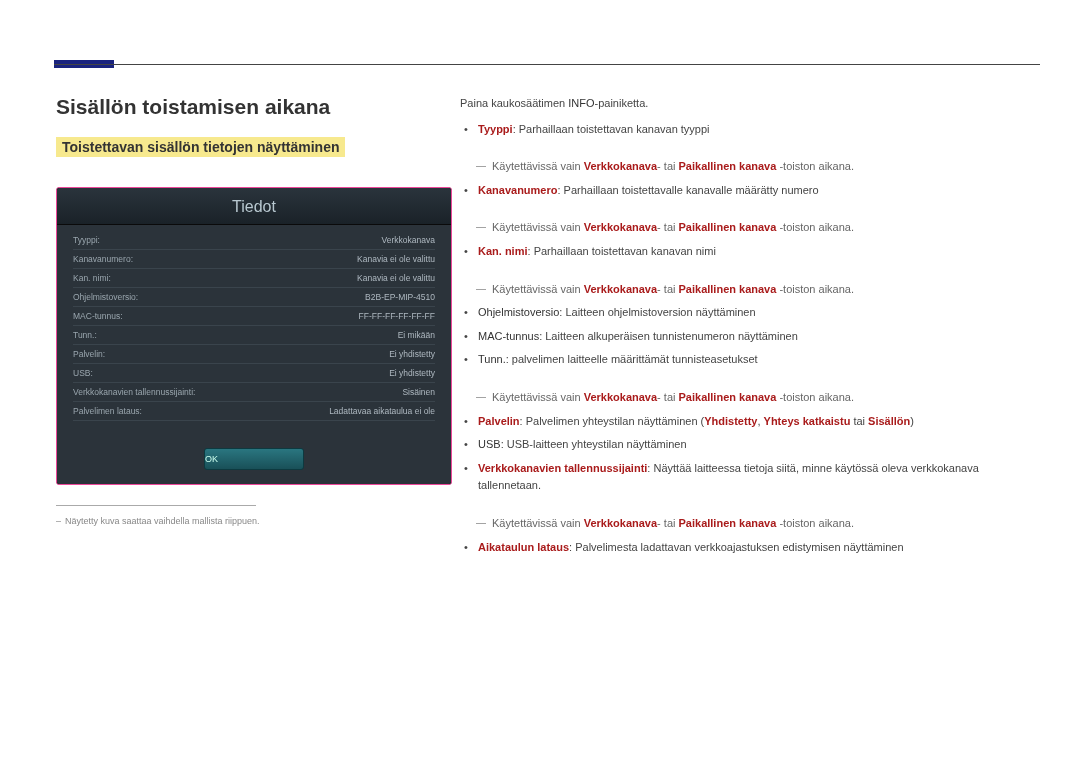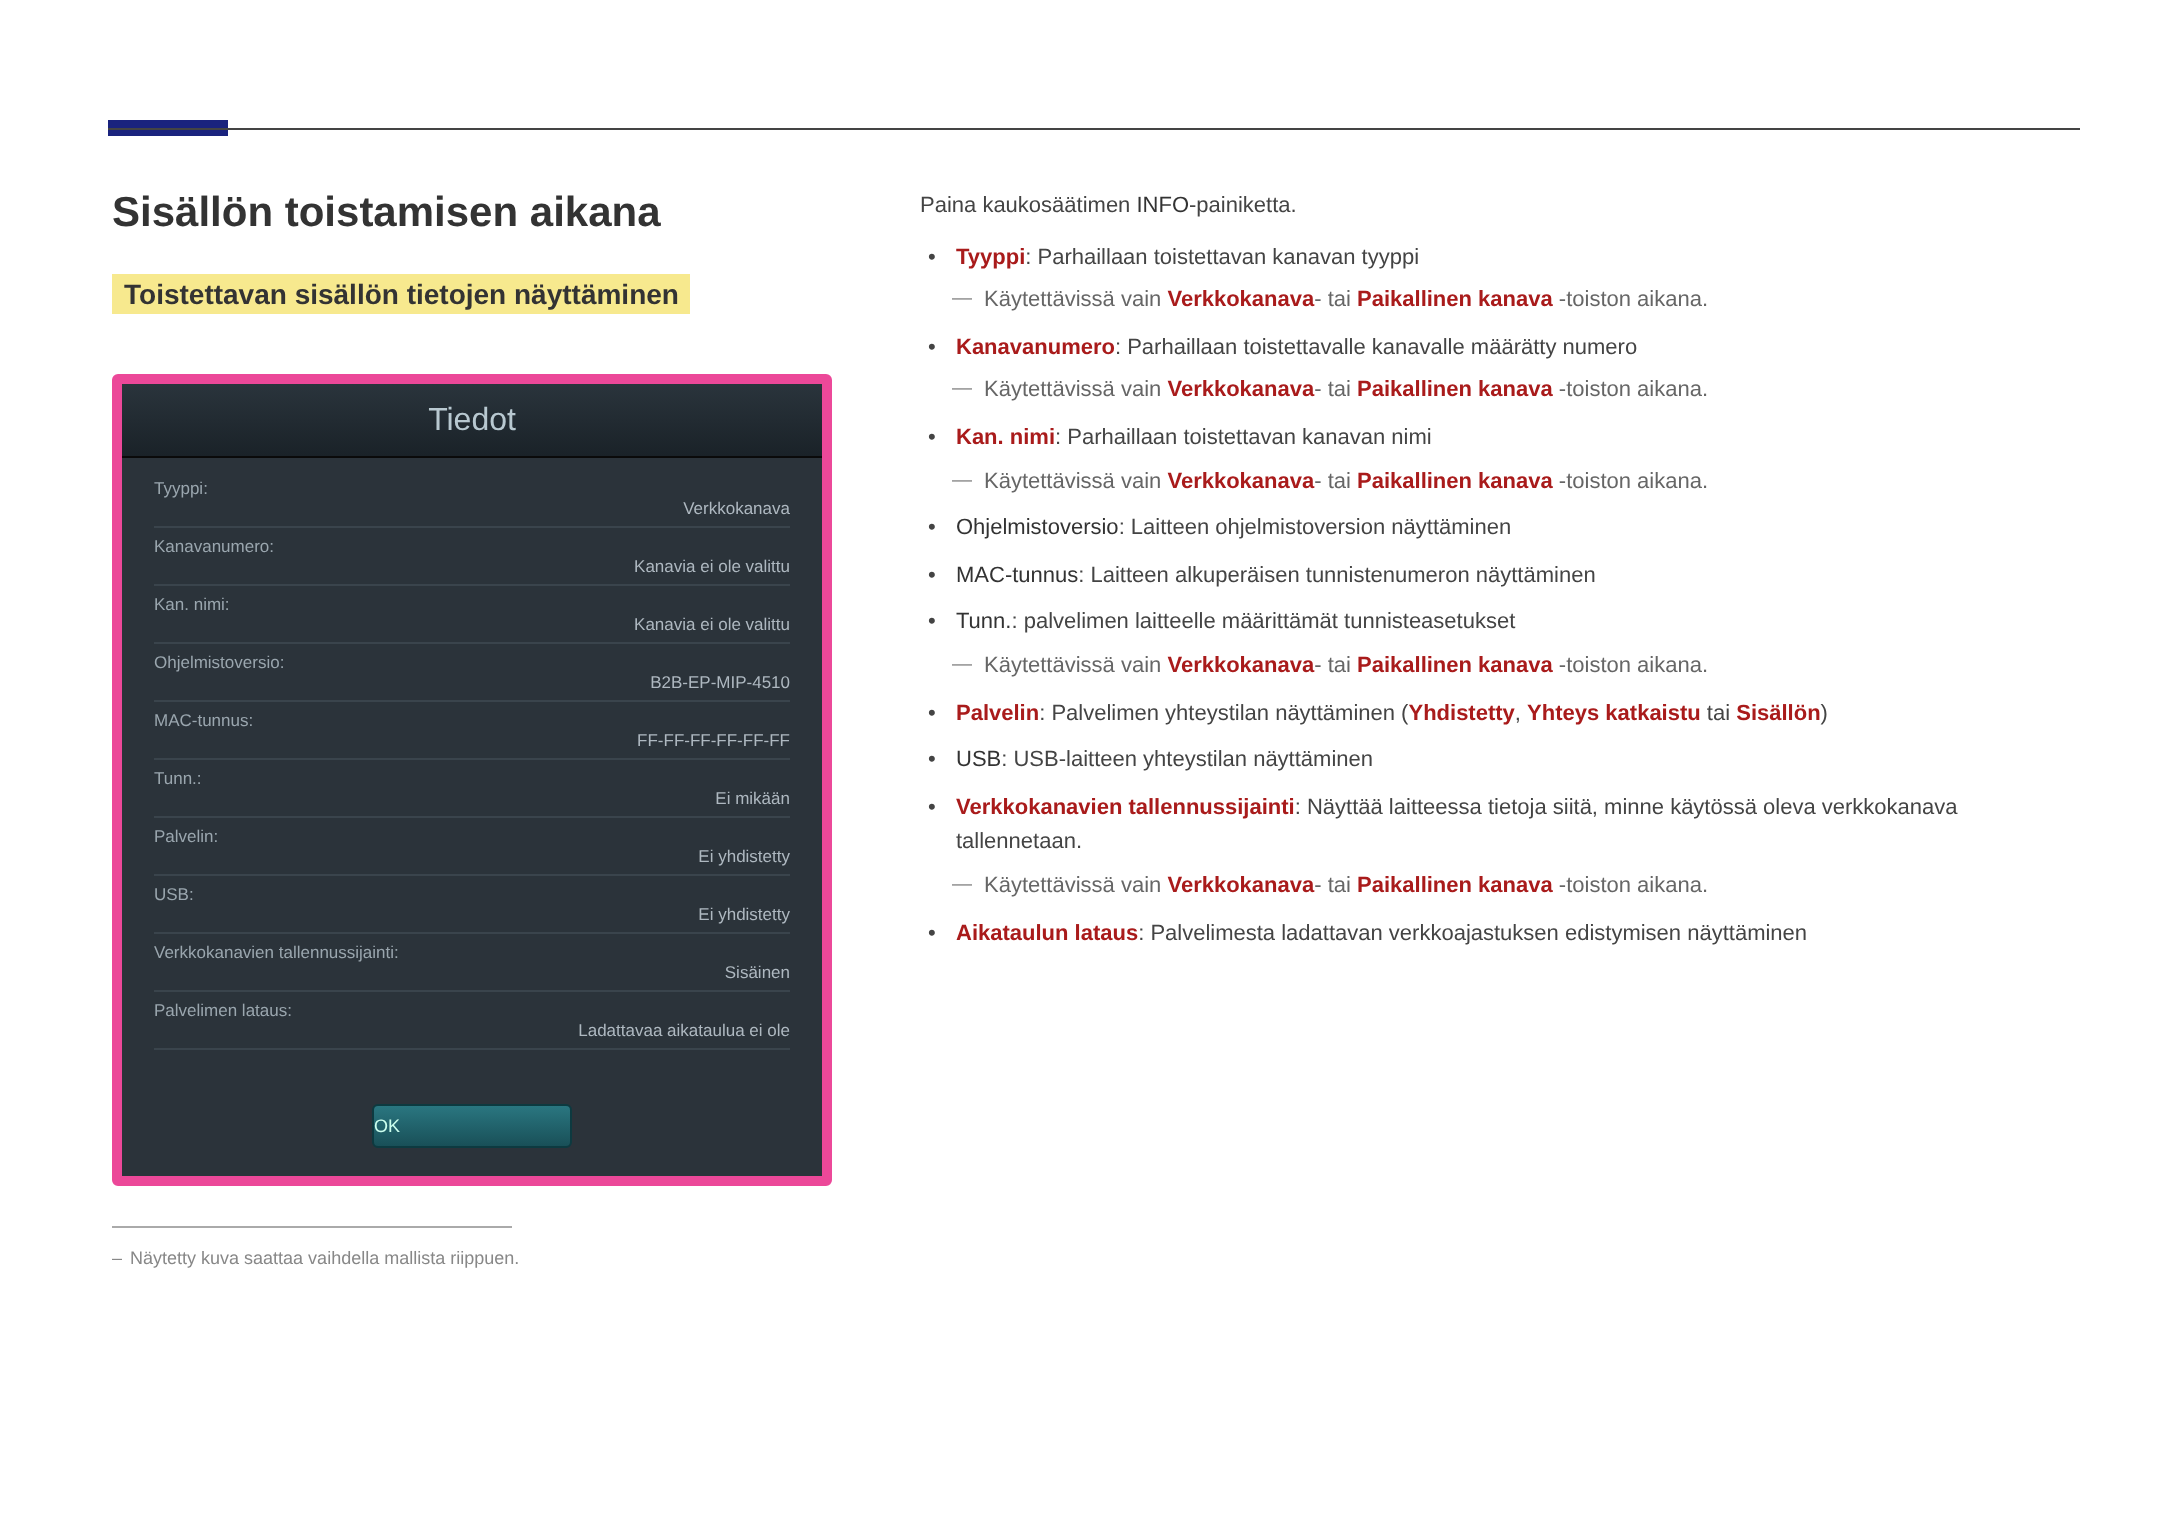--- a/index.html
+++ b/index.html
@@ -54,23 +54,23 @@
   h2 {
     font-size: 14px;
     font-weight: 600;
     color: #333;
     background: #f7e98e;
     display: inline-block;
     padding: 2px 6px;
     margin-bottom: 30px;
   }
   .panel {
-    width: 360px;
+    width: 396px;
     background: #000000;
-    border: 5px solid #ec4899;
+    border: 1px solid #ec4899;
     border-radius: 3px;
     overflow: hidden;
   }
   .panel-title {
     text-align: center;
     color: #b8c8d0;
     font-size: 16px;
     font-weight: 300;
     padding: 10px 0 8px;
     background: linear-gradient(#2a343c, #1a2228);
@@ -80,21 +80,20 @@
     padding: 6px 16px 10px;
     background: #2b333a;
   }
   .panel-row {
     display: flex;
     justify-content: space-between;
     font-size: 8.5px;
     color: #9aa6ae;
     padding: 4px 0;
     border-bottom: 1px solid #3a444c;
-    flex-direction: column;
   }
   .panel-row:last-of-type { border-bottom: none; }
   .panel-row .label { color: #9aa6ae; }
   .panel-row .value { color: #aeb8c0; text-align: right; }
   .ok-wrap {
     text-align: center;
     padding: 10px 0 4px;
   }
   .ok-btn {
     display: inline-block;
@@ -132,21 +131,21 @@
     position: relative;
     margin-bottom: 6px;
   }
   ul.bullets > li::before {
     content: "•";
     position: absolute;
     left: -14px;
     color: #444;
   }
   .subline {
-    margin-top: 4px;
+    margin-top: 20px;
     padding-left: 14px;
     position: relative;
     color: #666;
   }
   .subline::before {
     content: "―";
     position: absolute;
     left: -2px;
     color: #888;
     font-size: 10px;

